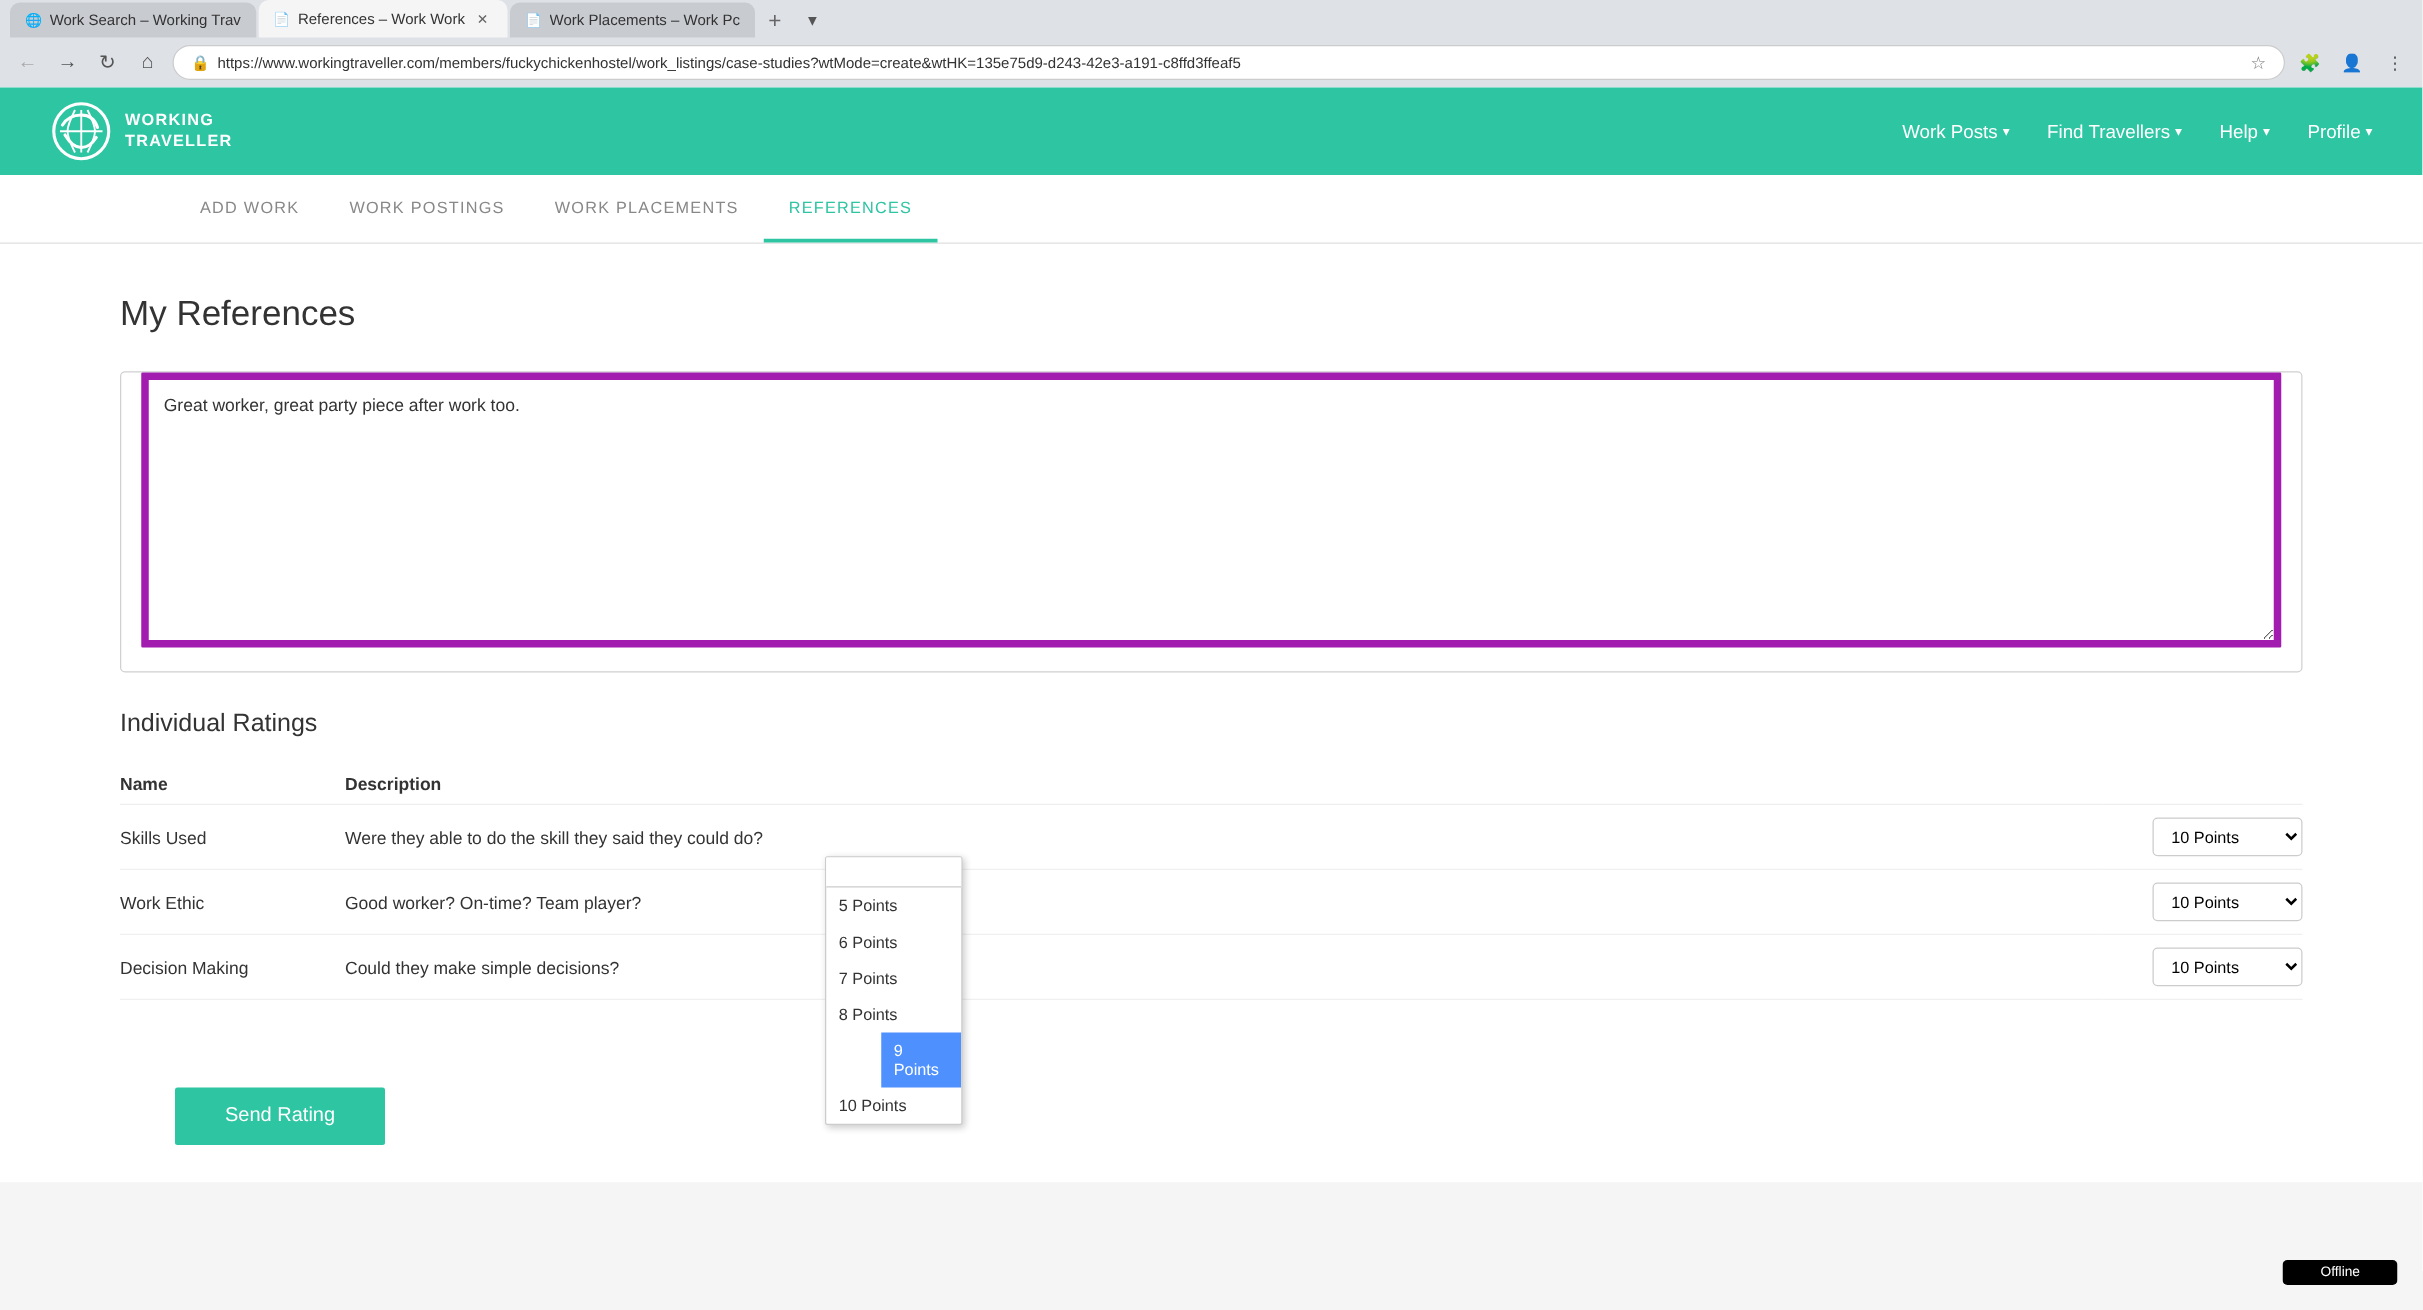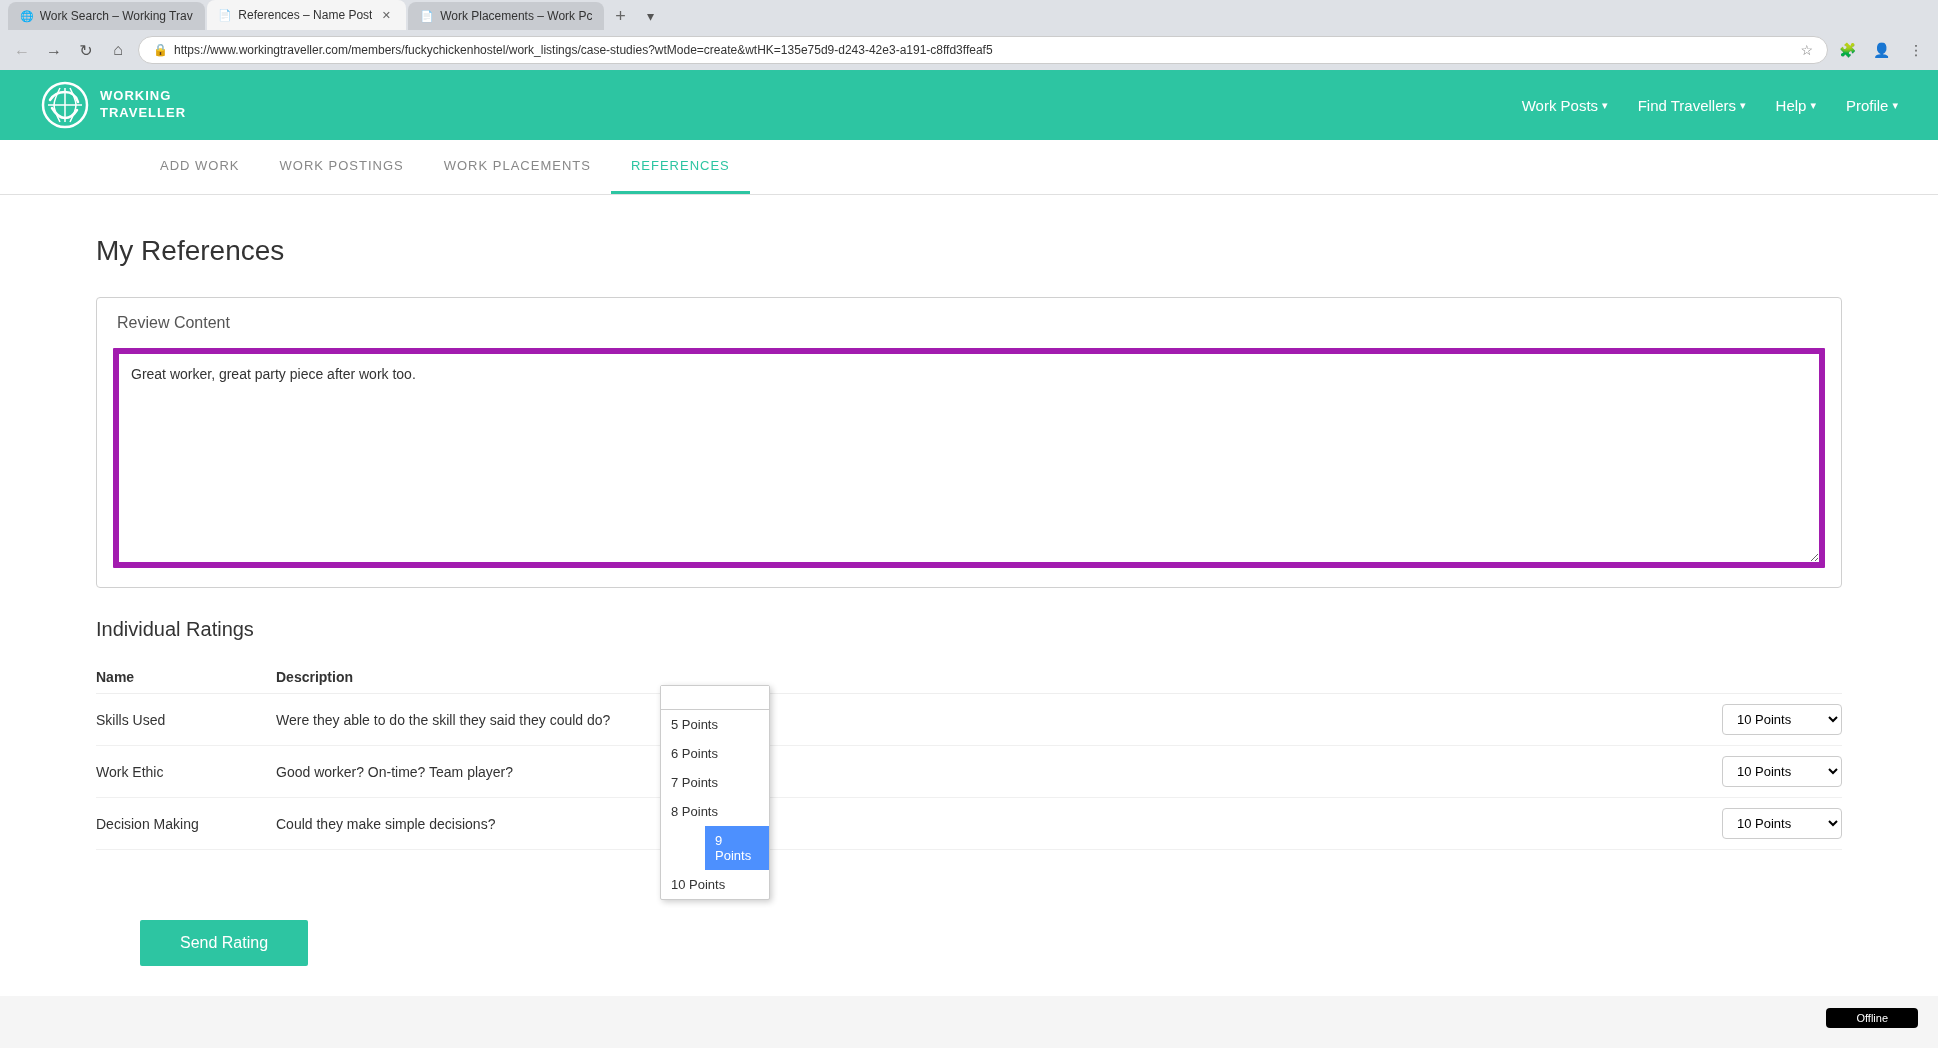--- a/index.html
+++ b/index.html
@@ -340,21 +340,21 @@
 
 <div class="browser-chrome">
 
   <div class="browser-tabs">
     <div class="tab">
       <span class="tab-favicon">🌐</span>
       <span class="tab-title">Work Search – Working Trav</span>
     </div>
     <div class="tab active">
       <span class="tab-favicon">📄</span>
-      <span class="tab-title">References – Name Post</span>
+      <span class="tab-title">References – Work Work</span>
       <span class="tab-close">✕</span>
     </div>
     <div class="tab">
       <span class="tab-favicon">📄</span>
       <span class="tab-title">Work Placements – Work Pc</span>
     </div>
     <div class="tab-new">+</div>
     <div class="tab-list-btn">▾</div>
   </div>
 
@@ -424,21 +424,20 @@
     <div class="sub-nav-item">WORK POSTINGS</div>
     <div class="sub-nav-item">WORK PLACEMENTS</div>
     <div class="sub-nav-item active">REFERENCES</div>
   </nav>
 
   
   <div class="page-content">
     <h1 class="page-title">My References</h1>
 
     <div class="card">
-      <div class="card-header">Review Content</div>
       <div class="card-body">
         <textarea class="review-textarea" style="">Great worker, great party piece after work too.</textarea>
       </div>
     </div>
 
     <div class="ratings-section" style="padding:0;">
       <div class="ratings-title">Individual Ratings</div>
       <table class="ratings-table">
         <thead>
           <tr>

